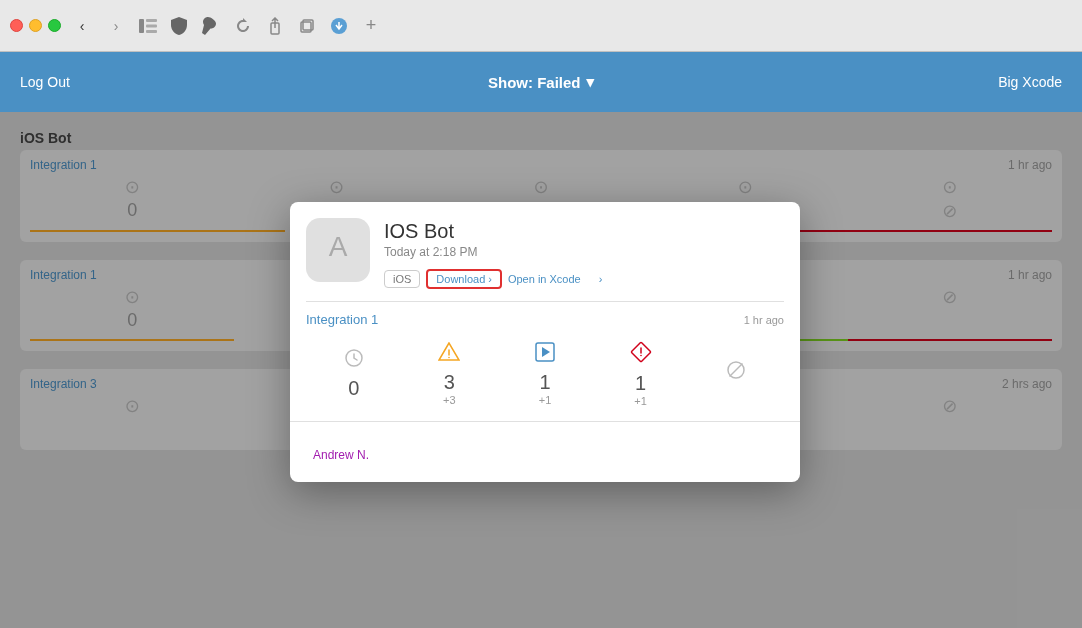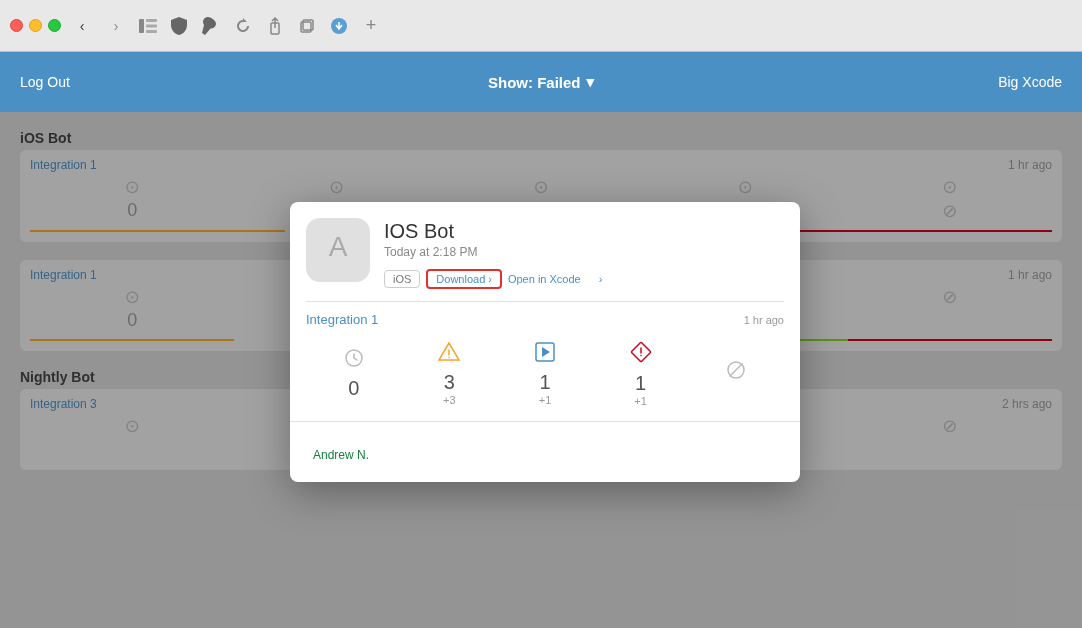--- a/index.html
+++ b/index.html
@@ -325,21 +325,21 @@
       display: flex;
       align-items: center;
       justify-content: center;
       font-size: 20px;
       font-weight: 400;
       color: white;
       letter-spacing: 1px;
     }
     .avatar-name {
       font-size: 12px;
-      color: #15803d;
+      color: #a21caf;
       margin-top: 6px;
       text-align: center;
       width: 70px;
     }
 
     
     .bg-section {
       padding: 10px 20px 0 20px;
     }
     .bg-section-title {
@@ -505,21 +505,20 @@
           <div style="text-align:center; width:60px;"></div>
           <div style="text-align:center; width:60px;"></div>
           <div style="text-align:center; width:60px;"></div>
           <div style="text-align:center; width:60px;"></div>
         </div>
         <div class="thin-bar" style="background: linear-gradient(to right, #f5a623 0%, #f5a623 20%, #e8e8e8 20%, #e8e8e8 50%, #7ed321 50%, #7ed321 80%, #d0021b 80%); margin-top: 6px;"></div>
       </div>
     </div>
 
     <div class="bg-section">
-      <div class="bg-section-title">Nightly Bot</div>
       <div class="bg-section-card">
         <div class="bg-row">
           <span class="bg-row-label">Integration 3</span>
           <span class="bg-row-time">2 hrs ago</span>
         </div>
         <div style="display: flex; justify-content: space-around; padding: 4px 0 0 0;">
           <div style="text-align:center; width:60px;">
               <div style="font-size:18px; color:#bbb;">⊙</div>
             </div>
           <div style="text-align:center; width:60px;"></div>

